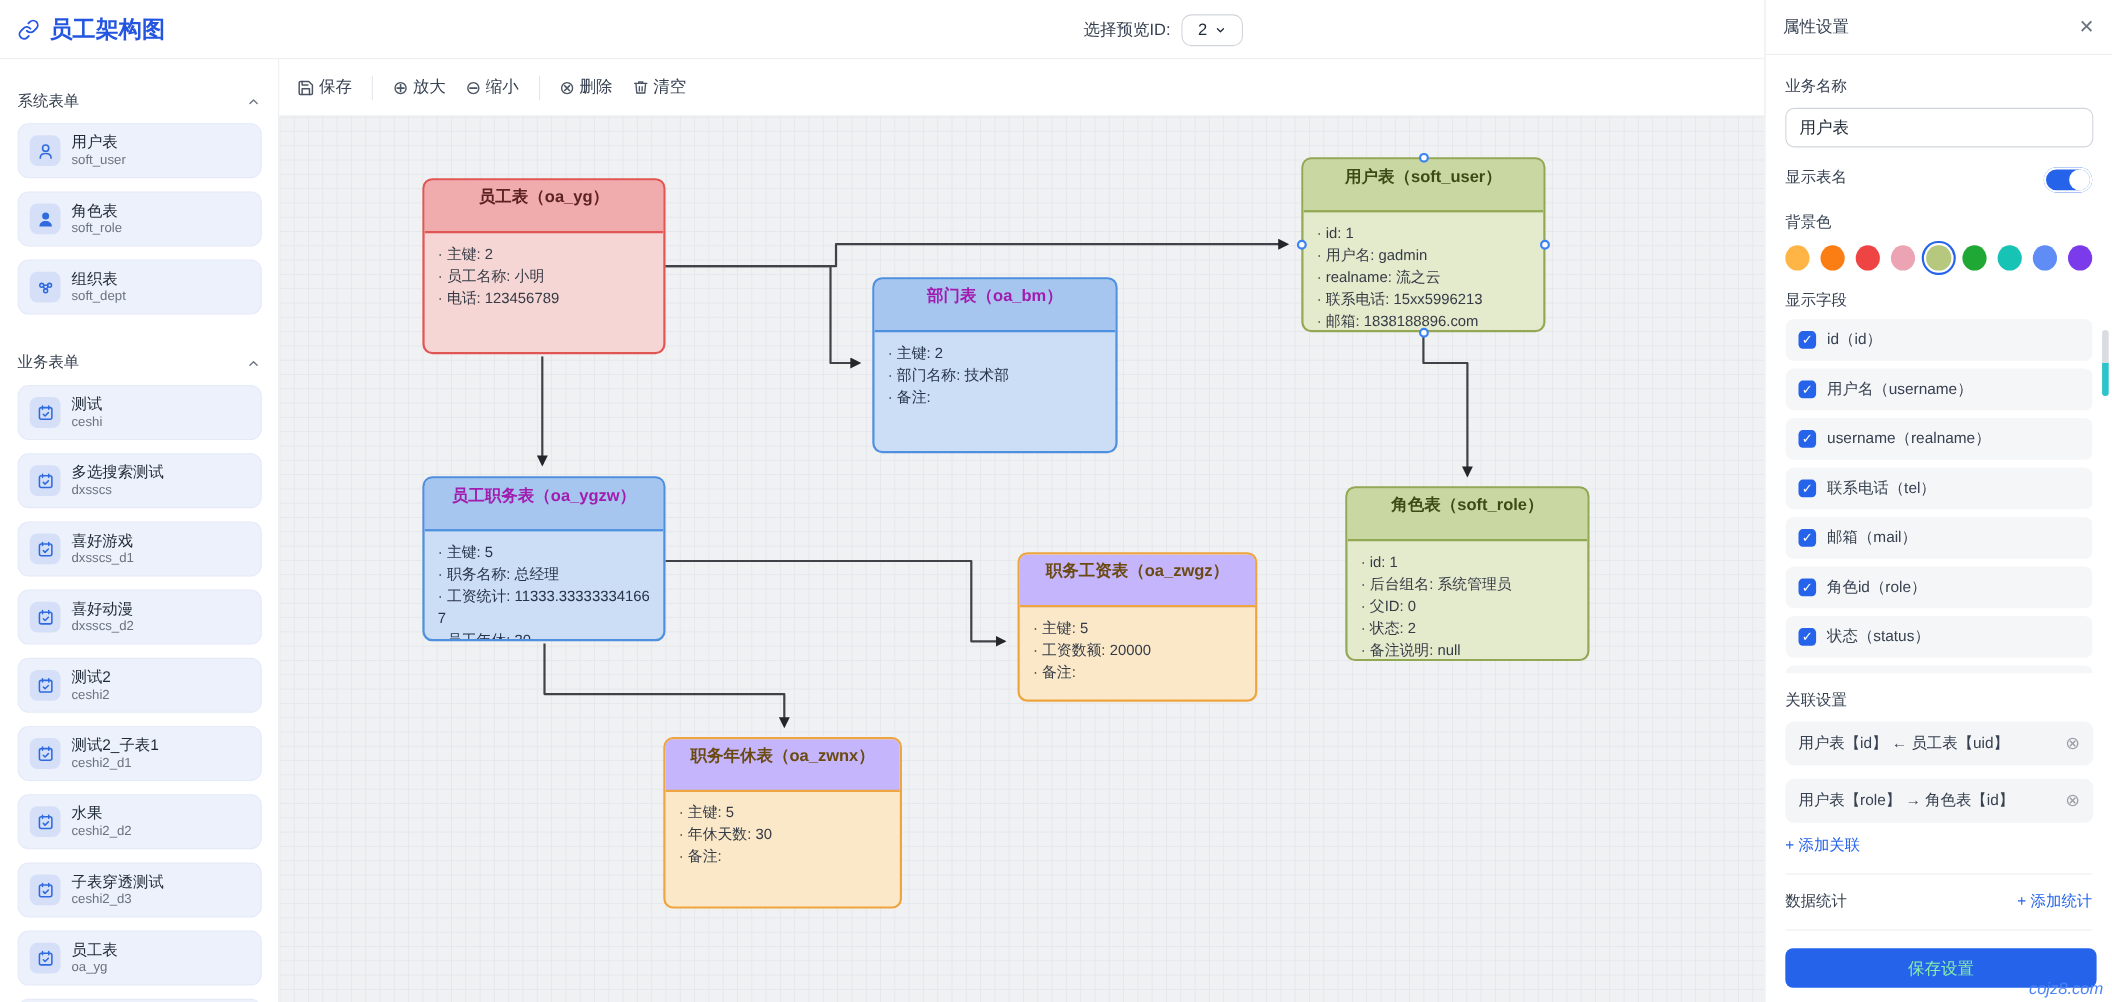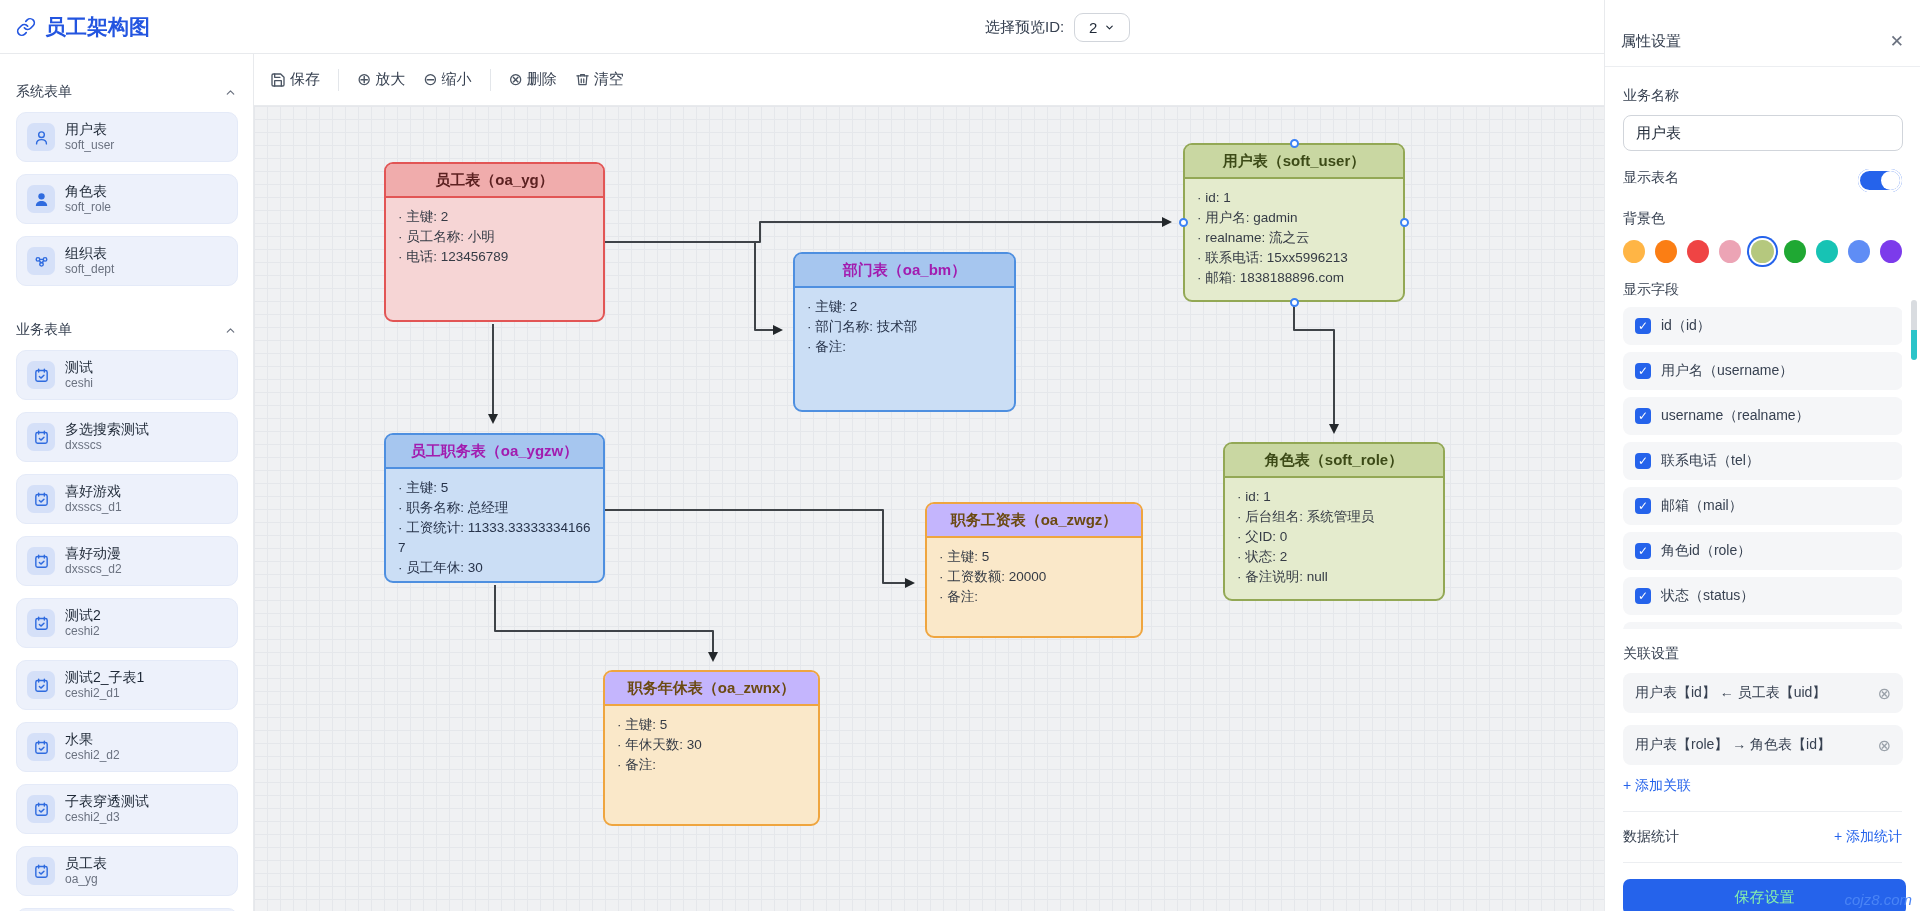--- a/index.html
+++ b/index.html
@@ -36,39 +36,39 @@
   .tool-btn { display:flex; align-items:center; gap:4px; font-size:15px; color:#374151; cursor:pointer; }
   .tool-glyph { font-size:17px; color:#4b5563; line-height:1; }
   .tool-sep { width:1px; height:22px; background:#e3e6ea; }
 
   
   .canvas { position:absolute; left:254px; top:106px; width:1350px; height:805px; background:#f0f1f3;
     background-image:linear-gradient(#e5e7eb 1px, transparent 1px),linear-gradient(90deg,#e5e7eb 1px, transparent 1px);
     background-size:13px 13px; overflow:hidden; }
   .edges { position:absolute; left:0; top:0; pointer-events:none; }
   .node { position:absolute; border-radius:9px; border:2px solid; overflow:hidden; cursor:move; }
-  .node-h { height:34px; line-height:32px; text-align:center; font-size:15px; font-weight:bold; border-bottom:2px solid; }
+  .node-h { height:48px; line-height:32px; text-align:center; font-size:15px; font-weight:bold; border-bottom:2px solid; }
   .node-b { list-style:none; padding:9px 12px; }
   .node-b li { font-size:13.5px; line-height:20px; color:#353b45; word-break:break-all; }
   .node-b li::before { content:"· "; }
   .node.red    { border-color:#e25555; background:#f6d5d5; }
   .node.red .node-h { background:#f0acac; border-color:#e25555; color:#5c2121; }
   .node.blue   { border-color:#4e8fe0; background:#cbdef5; }
   .node.blue .node-h { background:#a6c6ef; border-color:#4e8fe0; color:#a21caf; }
   .node.blue .node-b li { color:#27334a; }
   .node.green  { border-color:#93a855; background:#e4ebcd; }
   .node.green .node-h { background:#c9d7a2; border-color:#93a855; color:#3c4a17; }
   .node.orange { border-color:#efa53f; background:#fae8c9; }
   .node.orange .node-h { background:#c4b5fd; border-color:#efa53f; color:#6b4a12; }
   .node-b li.em { color:#f59a23; }
   .port { position:absolute; width:9px; height:9px; border-radius:50%; background:#fff; border:2px solid #3b82f6; cursor:crosshair; }
 
   
   .rpanel { position:absolute; left:1604px; top:0; width:316px; height:911px; background:#fff; border-left:1px solid #e8eaed; }
-  .rp-head { height:50px; border-bottom:1px solid #eceef1; display:flex; align-items:center; justify-content:space-between; padding:0 16px;margin-top:17px; }
+  .rp-head { height:50px; border-bottom:1px solid #eceef1; display:flex; align-items:center; justify-content:space-between; padding:0 16px; }
   .rp-title { font-size:15px; color:#374151; }
   .rp-close { font-size:17px; color:#6b7280; cursor:pointer; }
   .rp-body { padding:20px 18px 0 18px; position:relative; }
   .rp-label { font-size:14px; color:#374151; margin-bottom:10px; }
   .rp-input { width:280px; height:36px; border:1px solid #d1d5db; border-radius:8px; padding:0 12px; font-size:15px; color:#1f2937; font-family:inherit; }
   .rp-row { display:flex; align-items:flex-start; justify-content:space-between; }
   .toggle { width:44px; height:23px; border-radius:12px; background:#2563eb; position:relative; cursor:pointer; box-shadow:0 0 0 2px #fff inset; }
   .toggle .knob { position:absolute; right:2px; top:2px; width:19px; height:19px; border-radius:50%; background:#fff; }
   .swatches { display:flex; gap:10px; margin-top:12px; }
   .swatch { width:23px; height:23px; border-radius:50%; cursor:pointer; }

